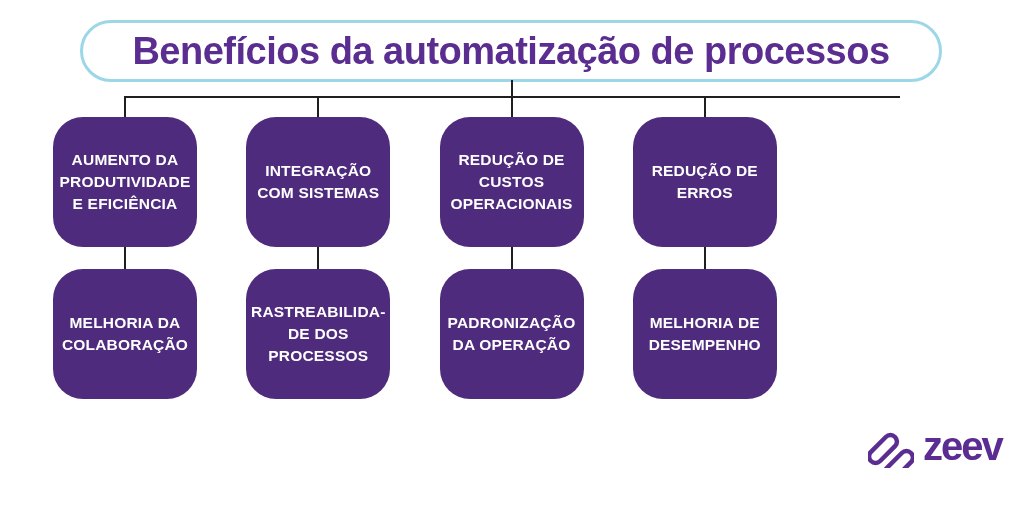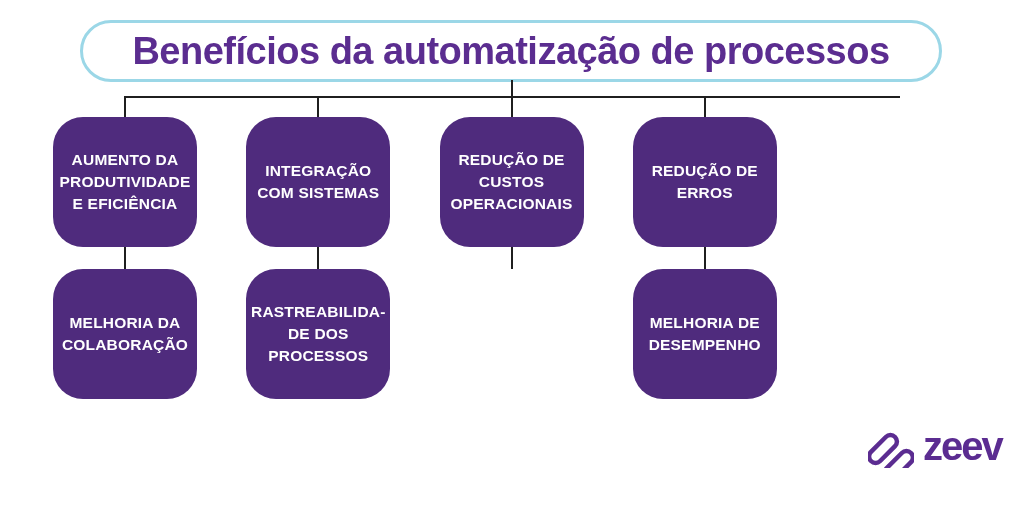--- a/index.html
+++ b/index.html
@@ -158,20 +158,24 @@
   </div>
 
   <div class="col col-2">
     <div class="stub-top"></div>
     <div class="node">
       <div class="node-label">REDUÇÃO DE
 CUSTOS
 OPERACIONAIS</div>
     </div>
     <div class="stub-mid"></div>
+    <div class="node">
+      <div class="node-label">PADRONIZAÇÃO
+DA OPERAÇÃO</div>
+    </div>
   </div>
 
   <div class="col col-3">
     <div class="stub-top"></div>
     <div class="node">
       <div class="node-label">REDUÇÃO DE
 ERROS</div>
     </div>
     <div class="stub-mid"></div>
     <div class="node">

